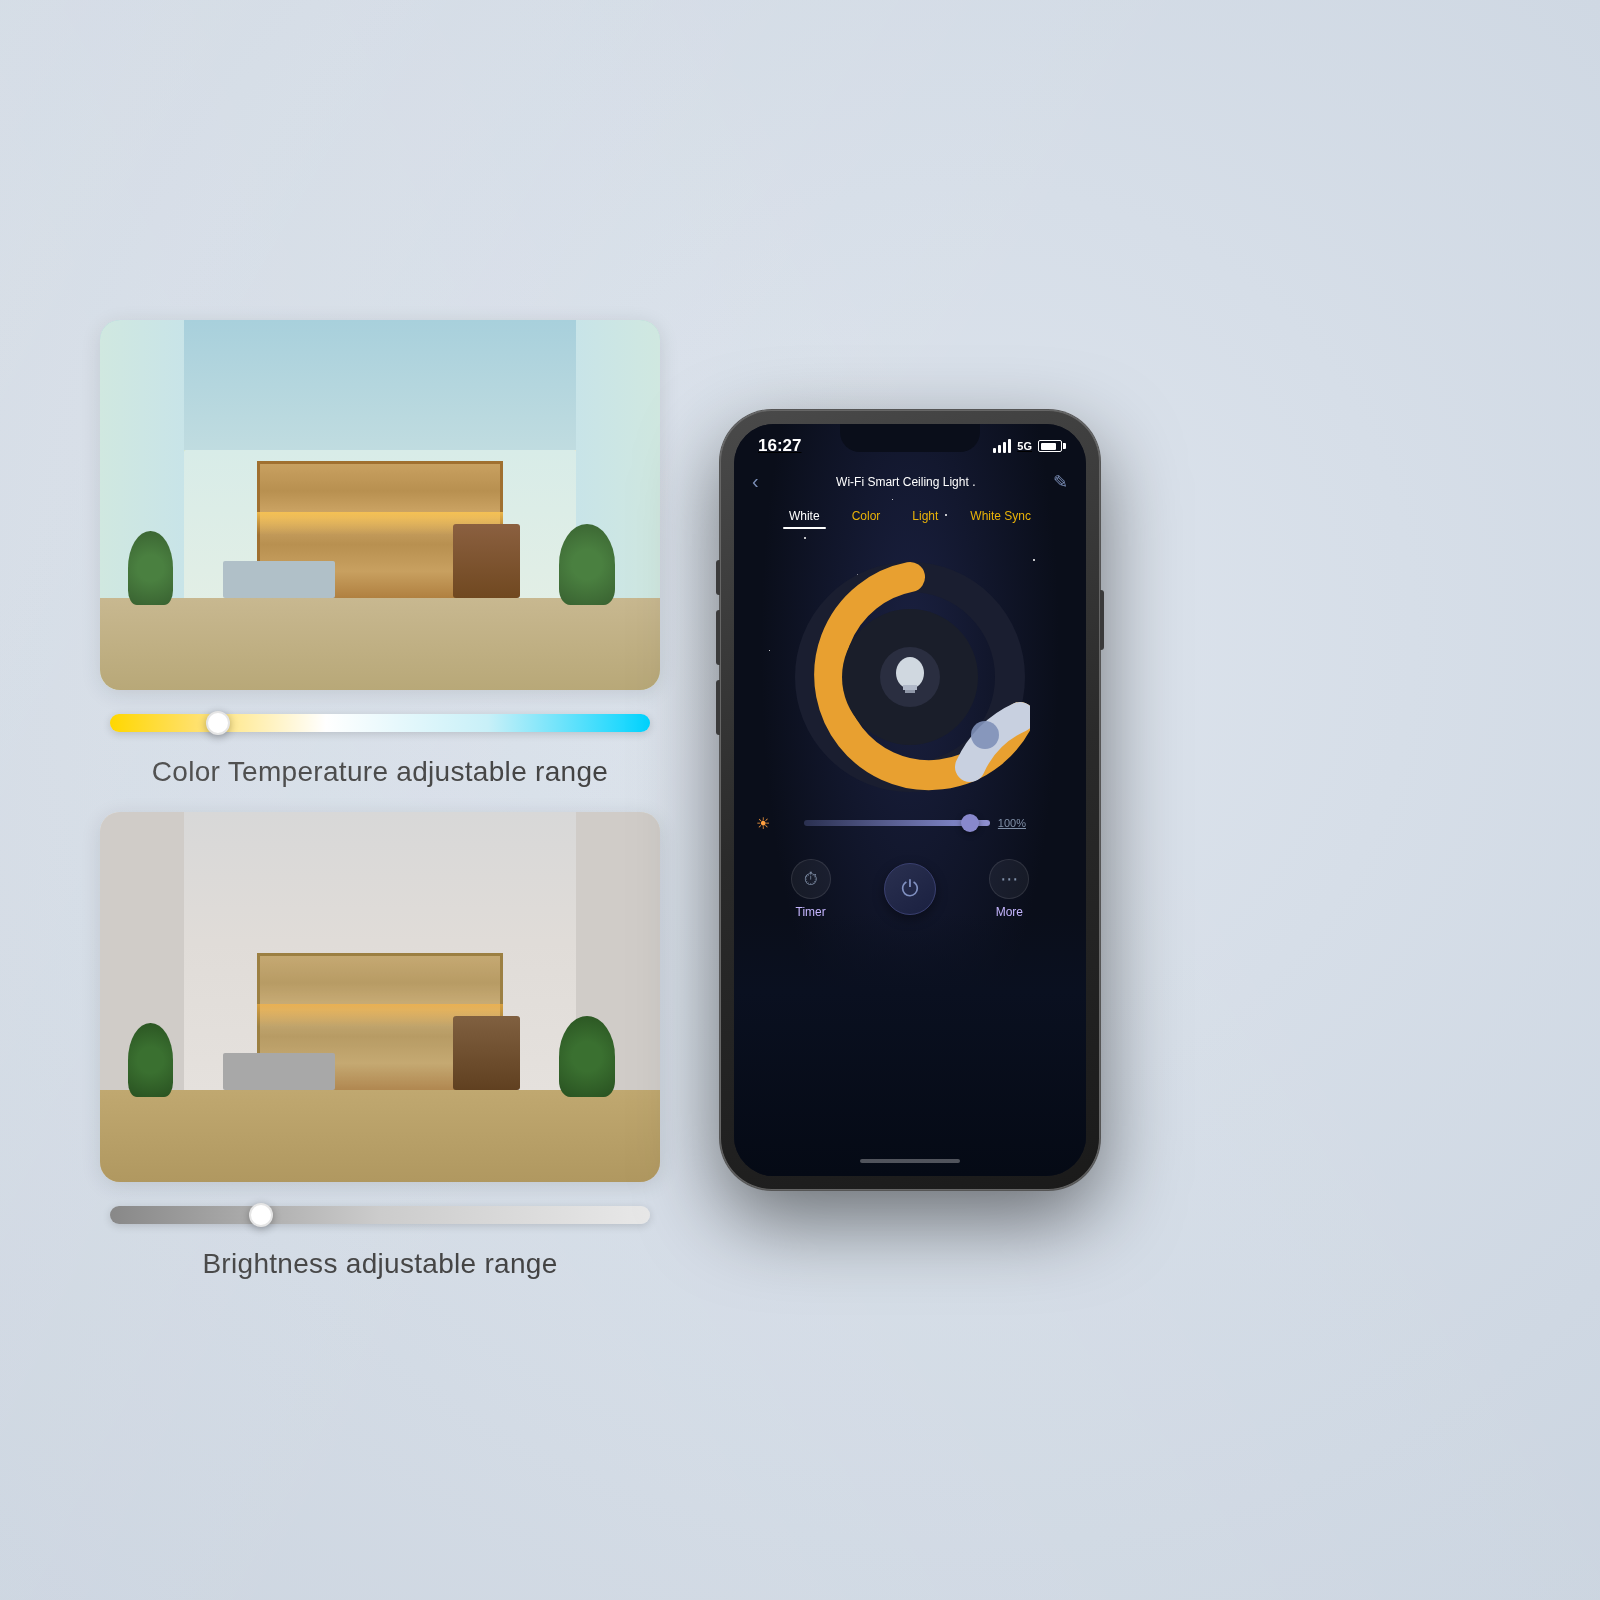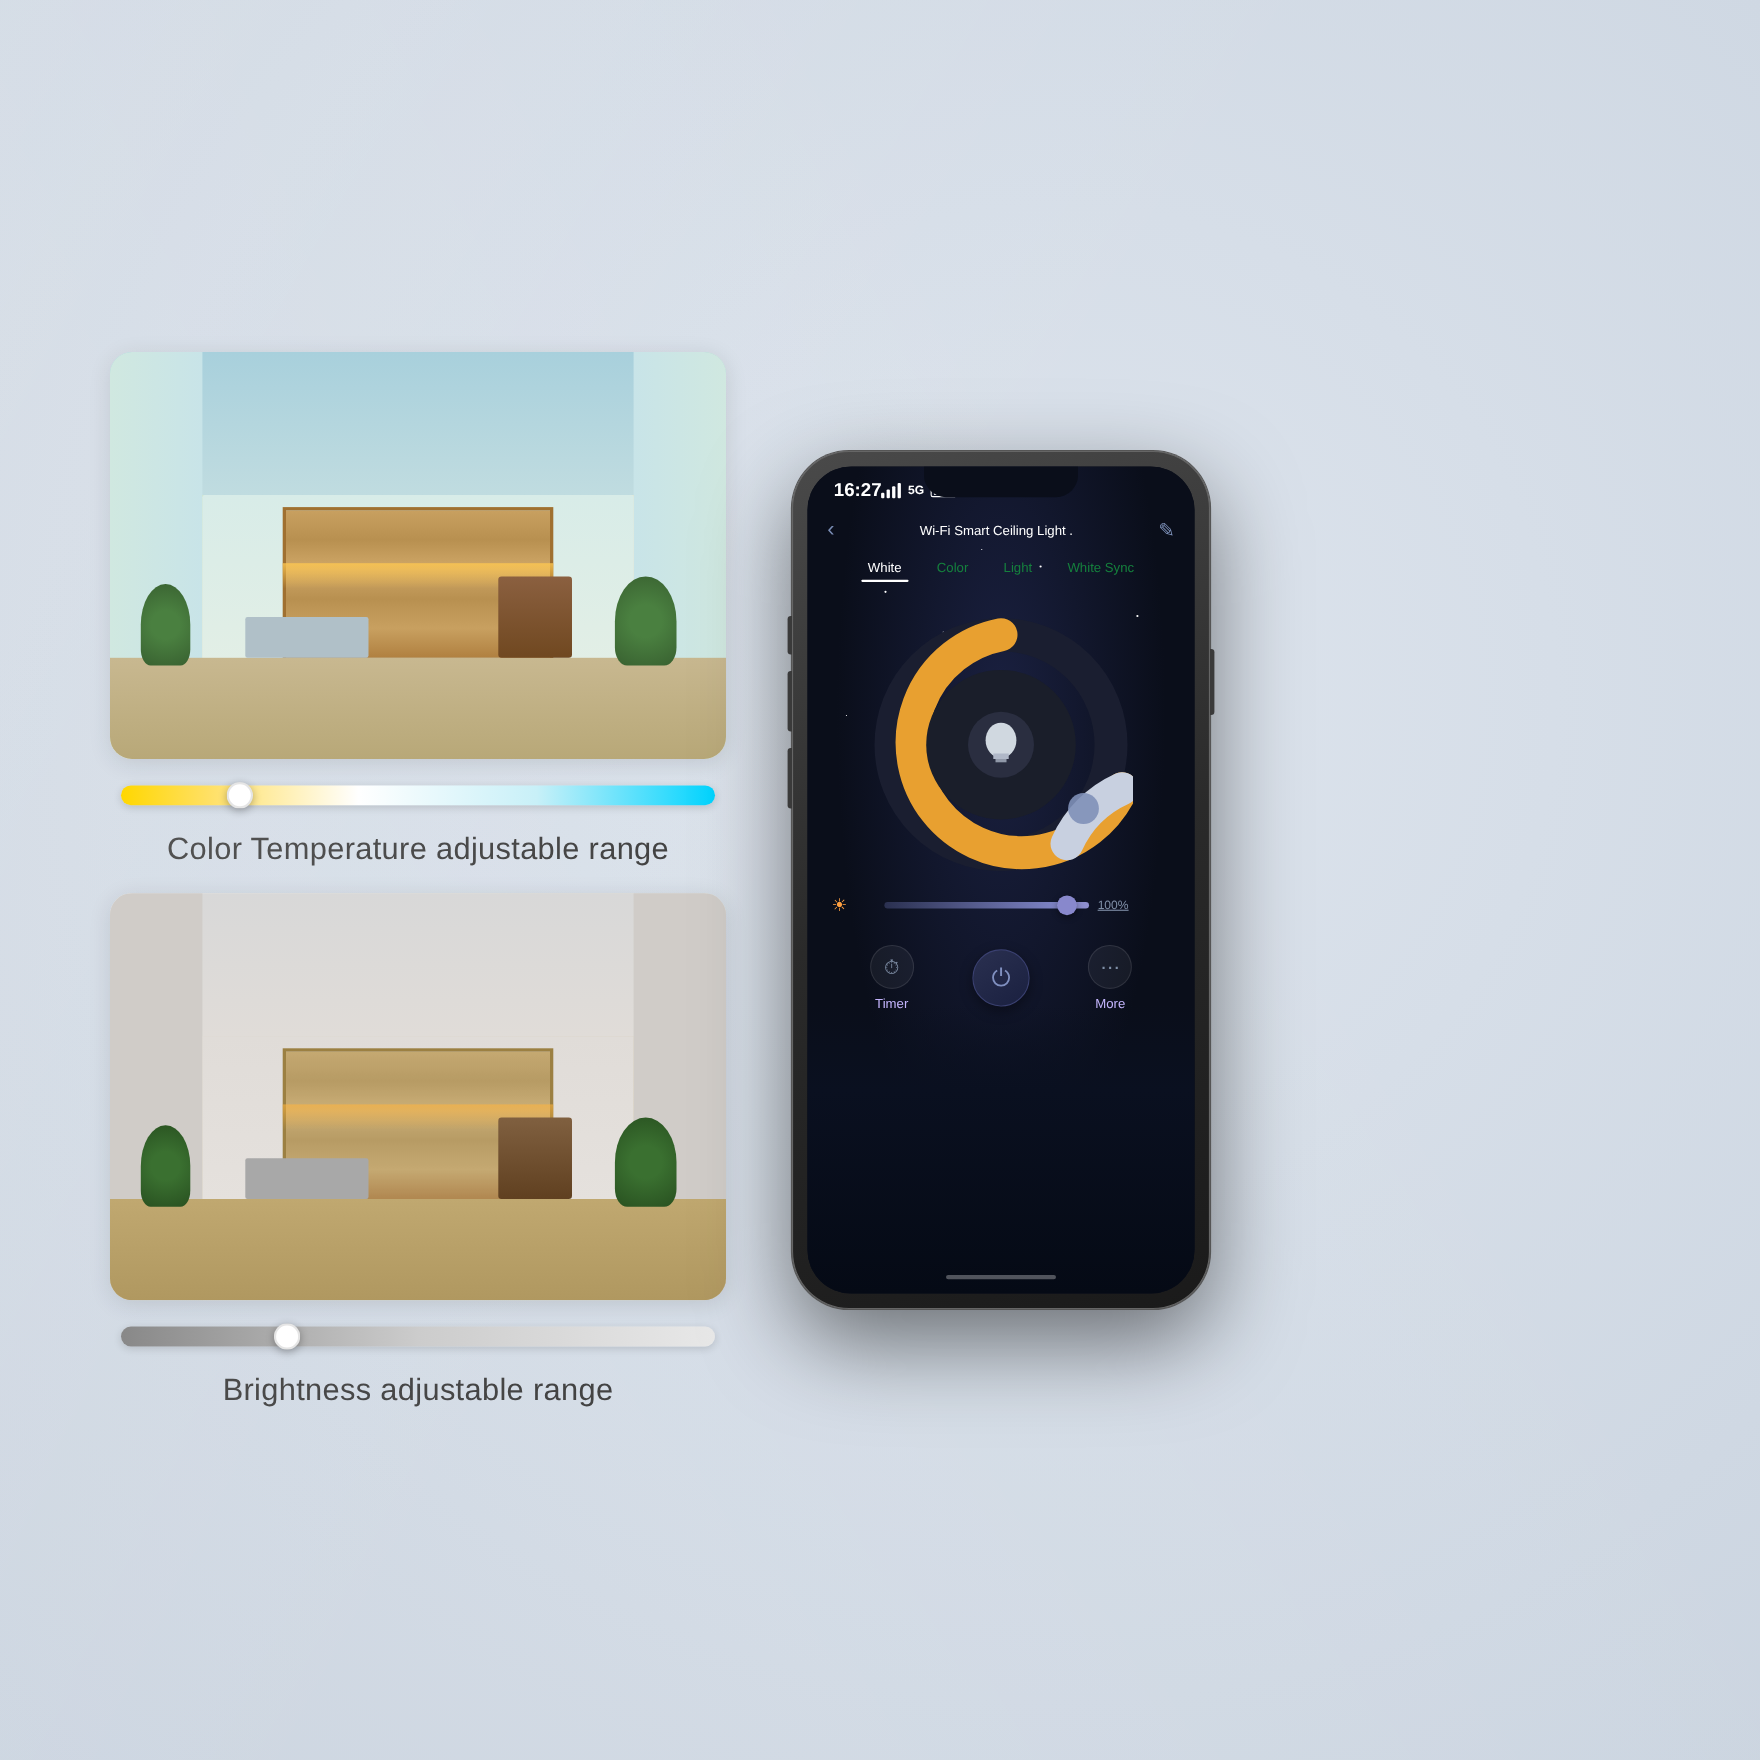--- a/index.html
+++ b/index.html
@@ -273,24 +273,26 @@
       background: #0a0e1a;
       border-radius: 40px;
       overflow: hidden;
       display: flex;
       flex-direction: column;
     }
 
     
     .status-bar {
       display: flex;
+      justify-content: space-between;
       align-items: center;
       padding: 12px 24px 6px;
       background: transparent;
       flex-shrink: 0;
+      text-decoration: underline;
     }
 
     .status-time {
       font-size: 17px;
       font-weight: 600;
       color: white;
     }
 
     .status-icons {
       display: flex;
@@ -387,21 +389,21 @@
     .app-tabs {
       display: flex;
       justify-content: center;
       gap: 20px;
       padding: 4px 10px 10px;
       flex-shrink: 0;
     }
 
     .app-tab {
       font-size: 12px;
-      color: #15803d;
+      color: #eab308;
       padding: 4px 6px;
       cursor: pointer;
       position: relative;
     }
 
     .app-tab.active {
       color: white;
     }
 
     .app-tab.active::after {

